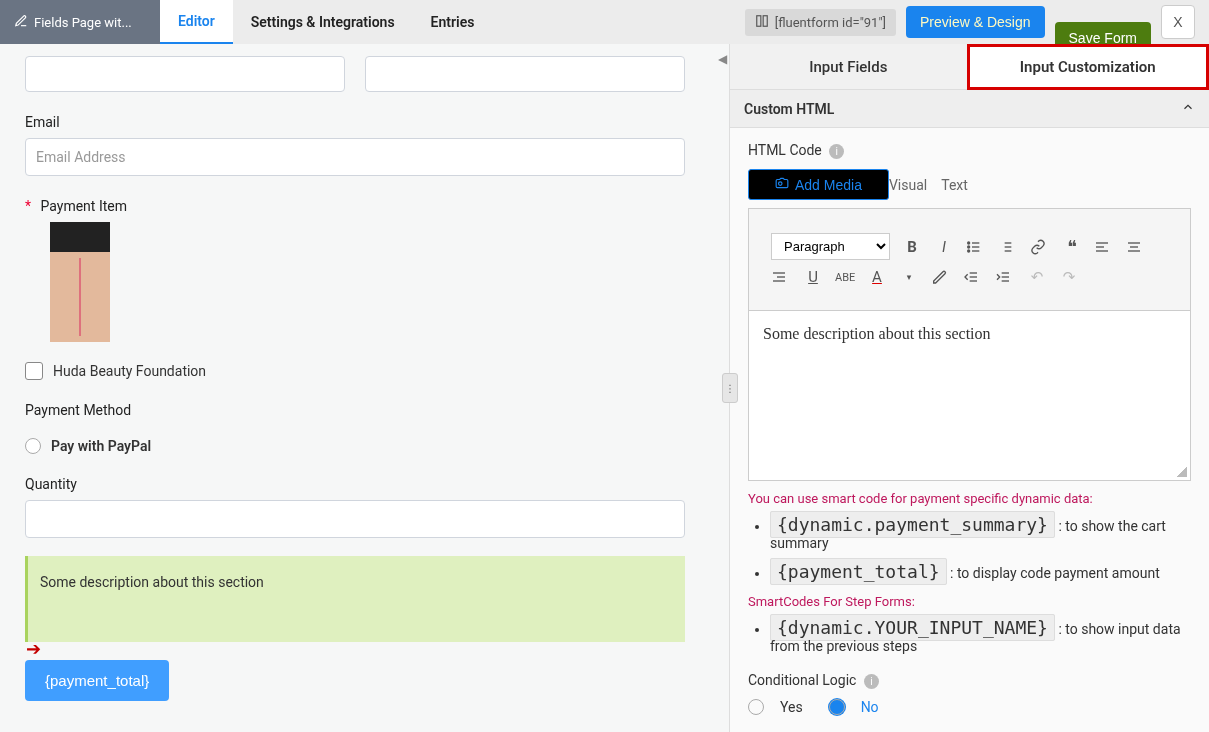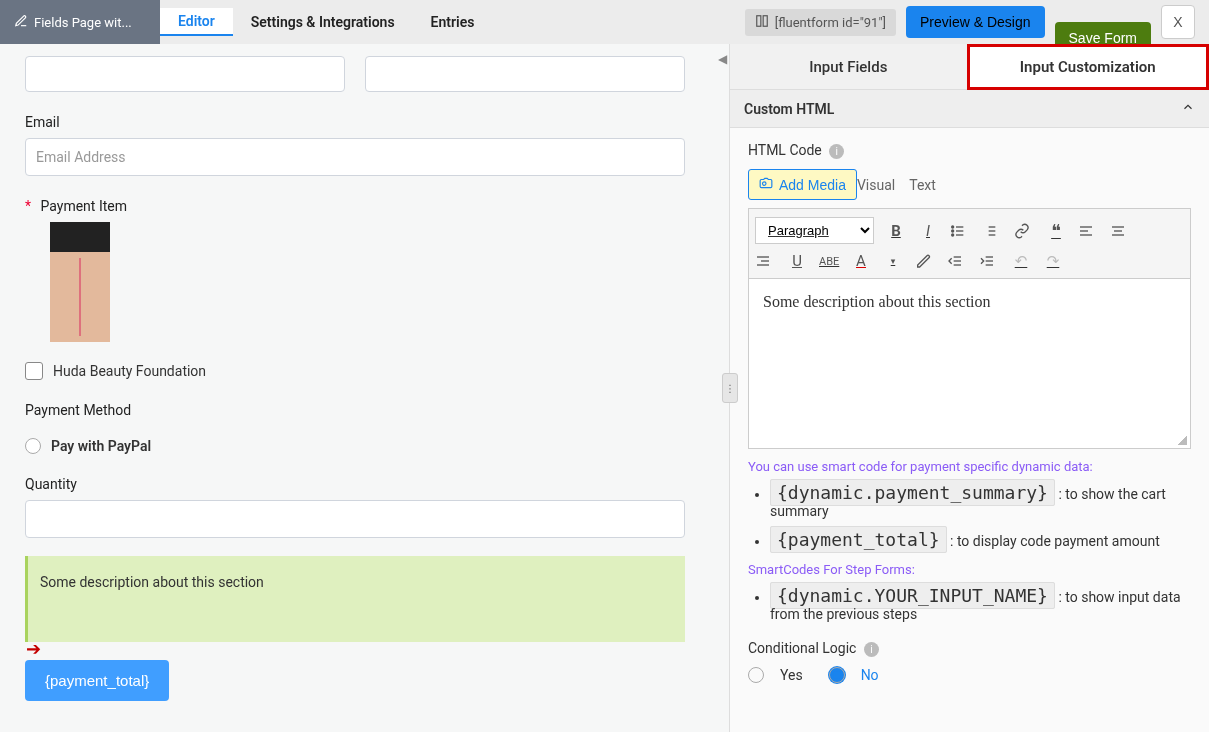--- a/index.html
+++ b/index.html
@@ -32,21 +32,21 @@
   gap: 6px;
   font-size: 13px;
 }
 .tabs-primary {
   display: flex;
   align-items: center;
   height: 44px;
 }
 .tab-primary {
   padding: 0 18px;
-  height: 28px;
+  height: 44px;
   display: flex;
   align-items: center;
   font-weight: 600;
   font-size: 14px;
   color: #222;
   cursor: pointer;
 }
 .tab-primary.active {
   color: #1a84ee;
   background: #fff;
@@ -70,21 +70,21 @@
   align-items: center;
 }
 .btn {
   border: none;
   padding: 8px 14px;
   border-radius: 4px;
   font-size: 14px;
   cursor: pointer;
   font-weight: 500;
 }
-.btn-preview { background: #1a84ee; color: #000000; }
+.btn-preview { background: #1a84ee; color: #fef9c3; }
 .btn-save { background: #4d7c0f; color: #fff; margin-top: 32px; }
 .btn-close {
   background: #fff;
   border: 1px solid #ccc;
   color: #555;
   width: 34px;
   height: 34px;
   display:flex; align-items:center; justify-content:center;
 }
 
@@ -239,45 +239,44 @@
   overflow-y: auto;
   flex: 1;
   font-size: 14px;
 }
 .help-ico {
   display:inline-flex; width:15px;height:15px;border-radius:50%;
   background:#bbb;color:#fff;font-size:10px;align-items:center;justify-content:center;
   margin-left:4px;
 }
 .add-media-btn{
-  border:1px solid #1a84ee; color:#1a84ee; background:#fef9c3;
-  padding:6px 10px; border-radius:3px; font-size:14px;
+  border:1px solid #1a84ee; color:#1a84ee; background:#000000;
+  padding:6px 26px; border-radius:3px; font-size:14px;
   display:inline-flex; gap:6px; align-items:center;
 }
 .editor-modes { display:inline-flex; gap:14px; margin-left:0; font-size:14px; color:#666;justify-content:flex-end;}
 .tinymce-bar {
-  border:1px solid #ccc; background:#f5f5f5; padding:4px;
+  border:1px solid #ccc; background:#f5f5f5; padding:20px;
   margin-top:8px;
-  text-decoration:underline;
 }
 .tm-row { display:flex; align-items:center; gap:12px; padding:4px 2px;}
 .tm-select{ border:1px solid #ccc; background:#fff; padding:4px 28px 4px 8px; font-size:13px;}
 .tm-ic { color:#555; font-size:15px; width:20px; text-align:center; }
 .tm-ic svg { width:16px; height:16px; display:block; }
 .tinymce-content{
   border:1px solid #ccc; border-top:none; background:#fff;
   min-height:170px; padding:14px; font-family: Georgia, serif; font-size:16px;
   position:relative;
 }
 .resize-grip{
   position:absolute; right:3px; bottom:3px;
   width:10px;height:10px;
   background: linear-gradient(135deg, transparent 50%, #bbb 50%);
 }
-.hint-text{ font-size:13px; color:#8b5cf6; margin-top:10px;}
+.hint-text{ font-size:13px; color:#be185d; margin-top:10px;}
 .hint-list{ margin: 8px 0 12px 22px; font-size:14px;}
 .hint-list li{ margin-bottom:10px;}
 code.sc {
   background:#eee;border:1px solid #ddd;padding:2px 6px;border-radius:2px;
   font-family: Menlo, Consolas, monospace; font-size:18px;
 }
 .cond-logic-row{ margin-top:18px; display:flex; gap:26px; align-items:center;}
 .radio-opt{display:flex;align-items:center;gap:16px;}
 .radio-opt.sel .rdot{ background:#1a84ee; box-shadow:0 0 0 1px #1a84ee;}
 .radio-opt.sel span{ color:#1a84ee;}

